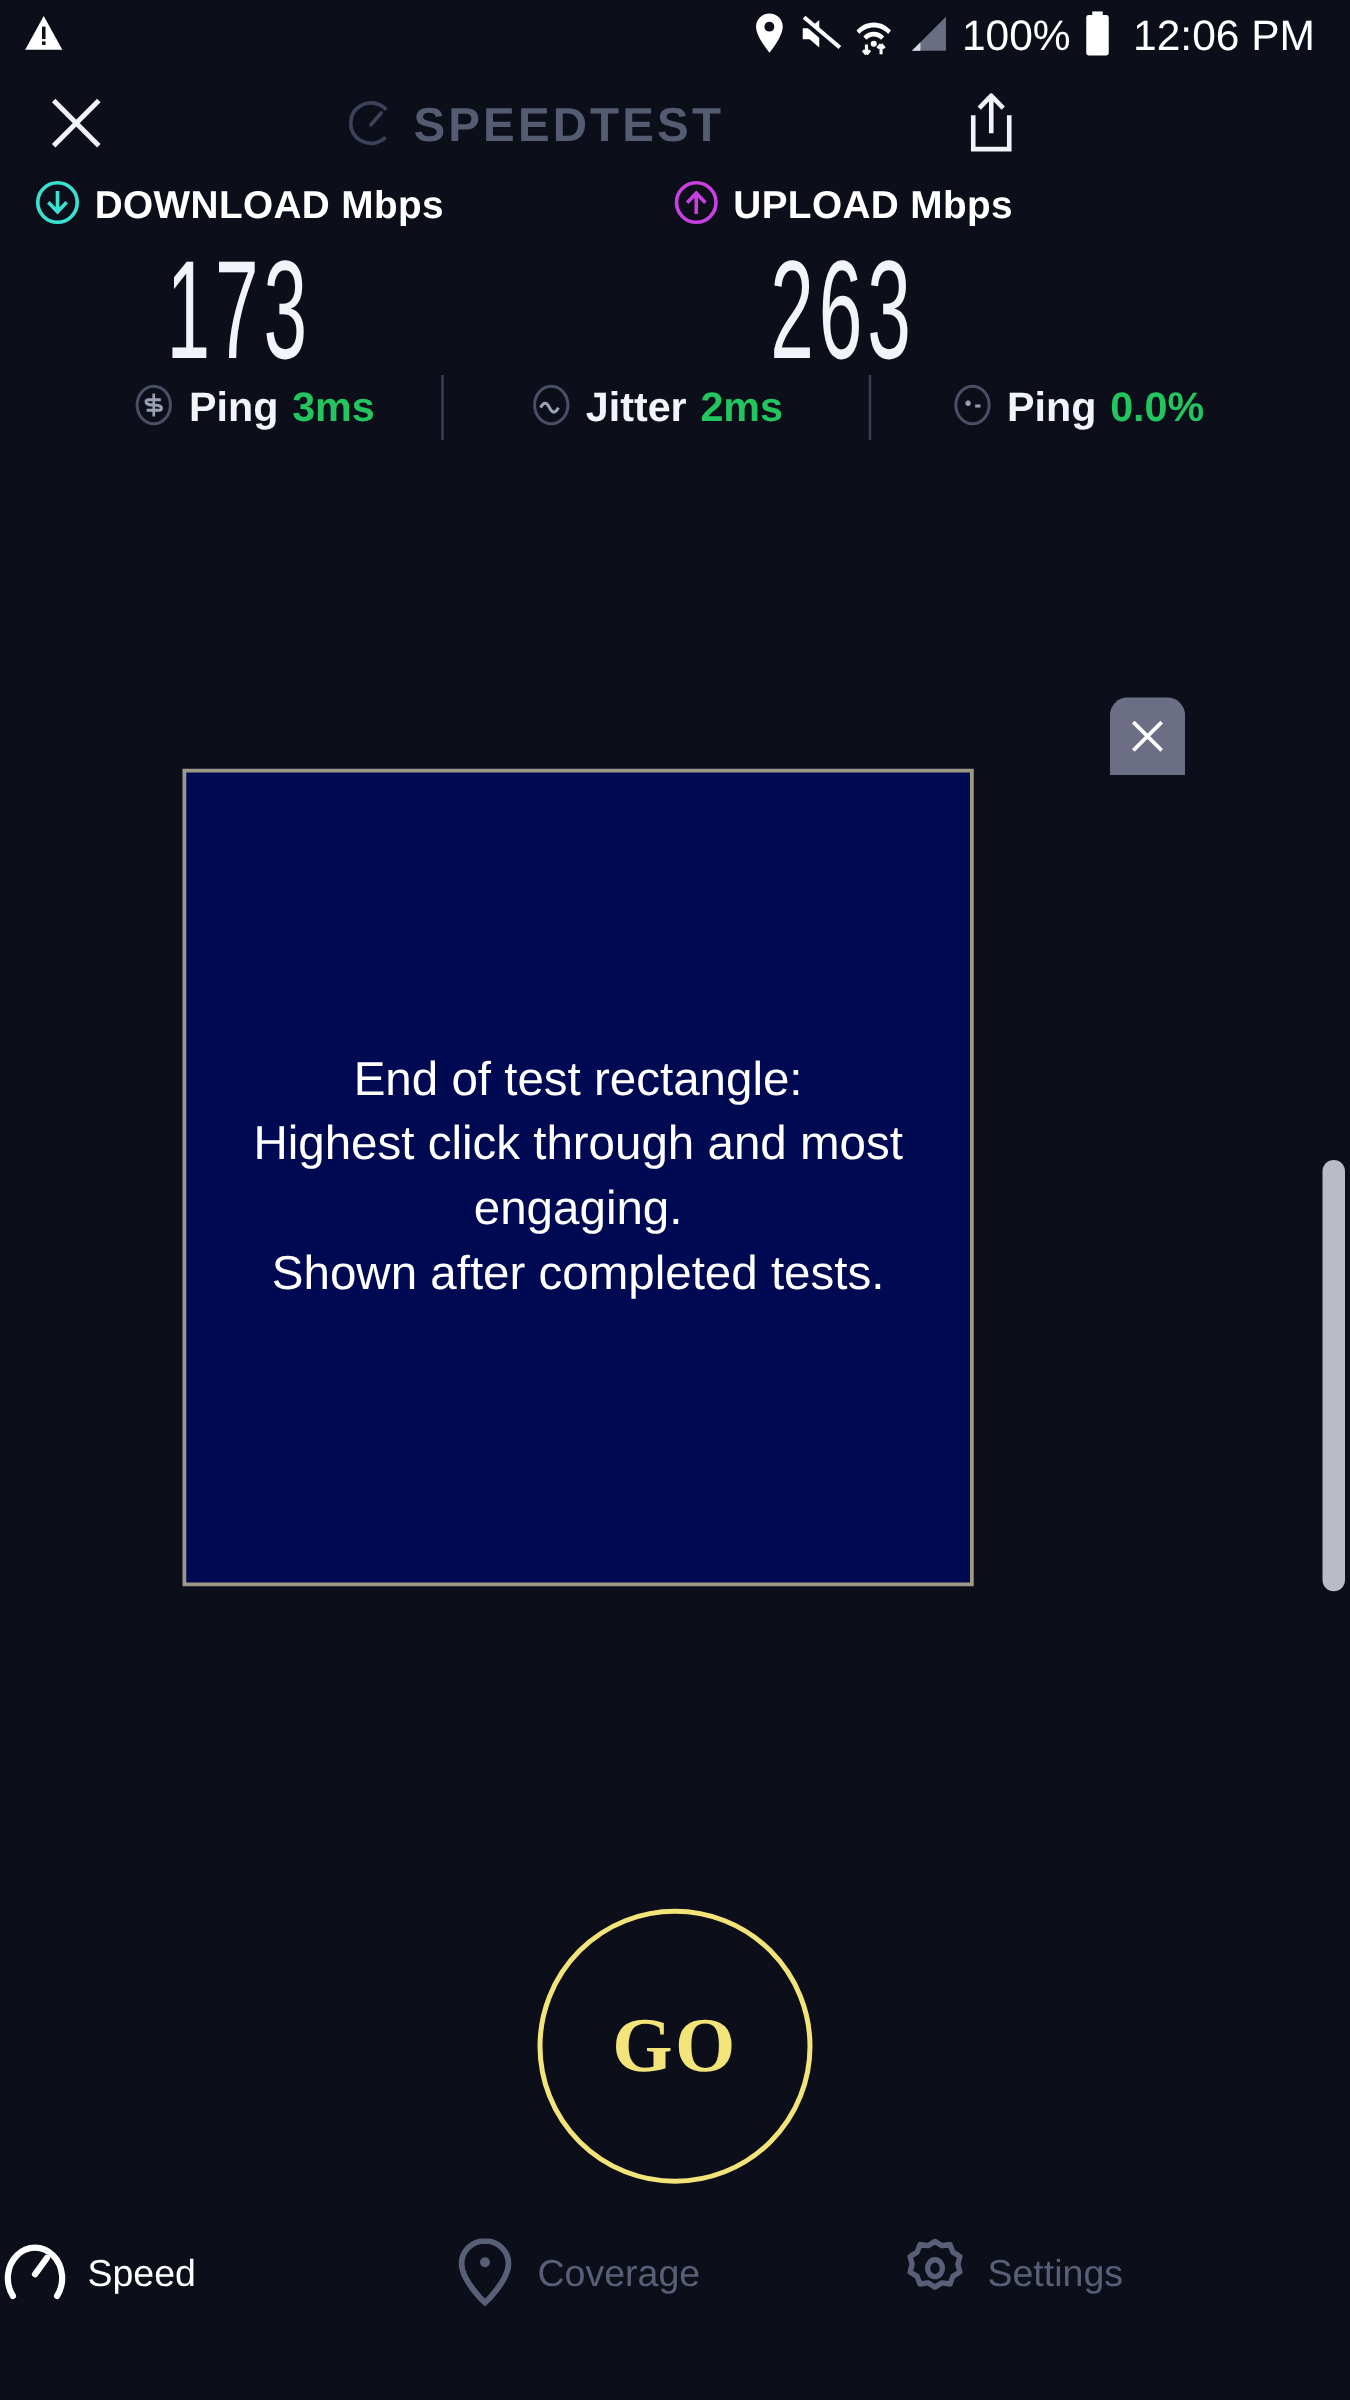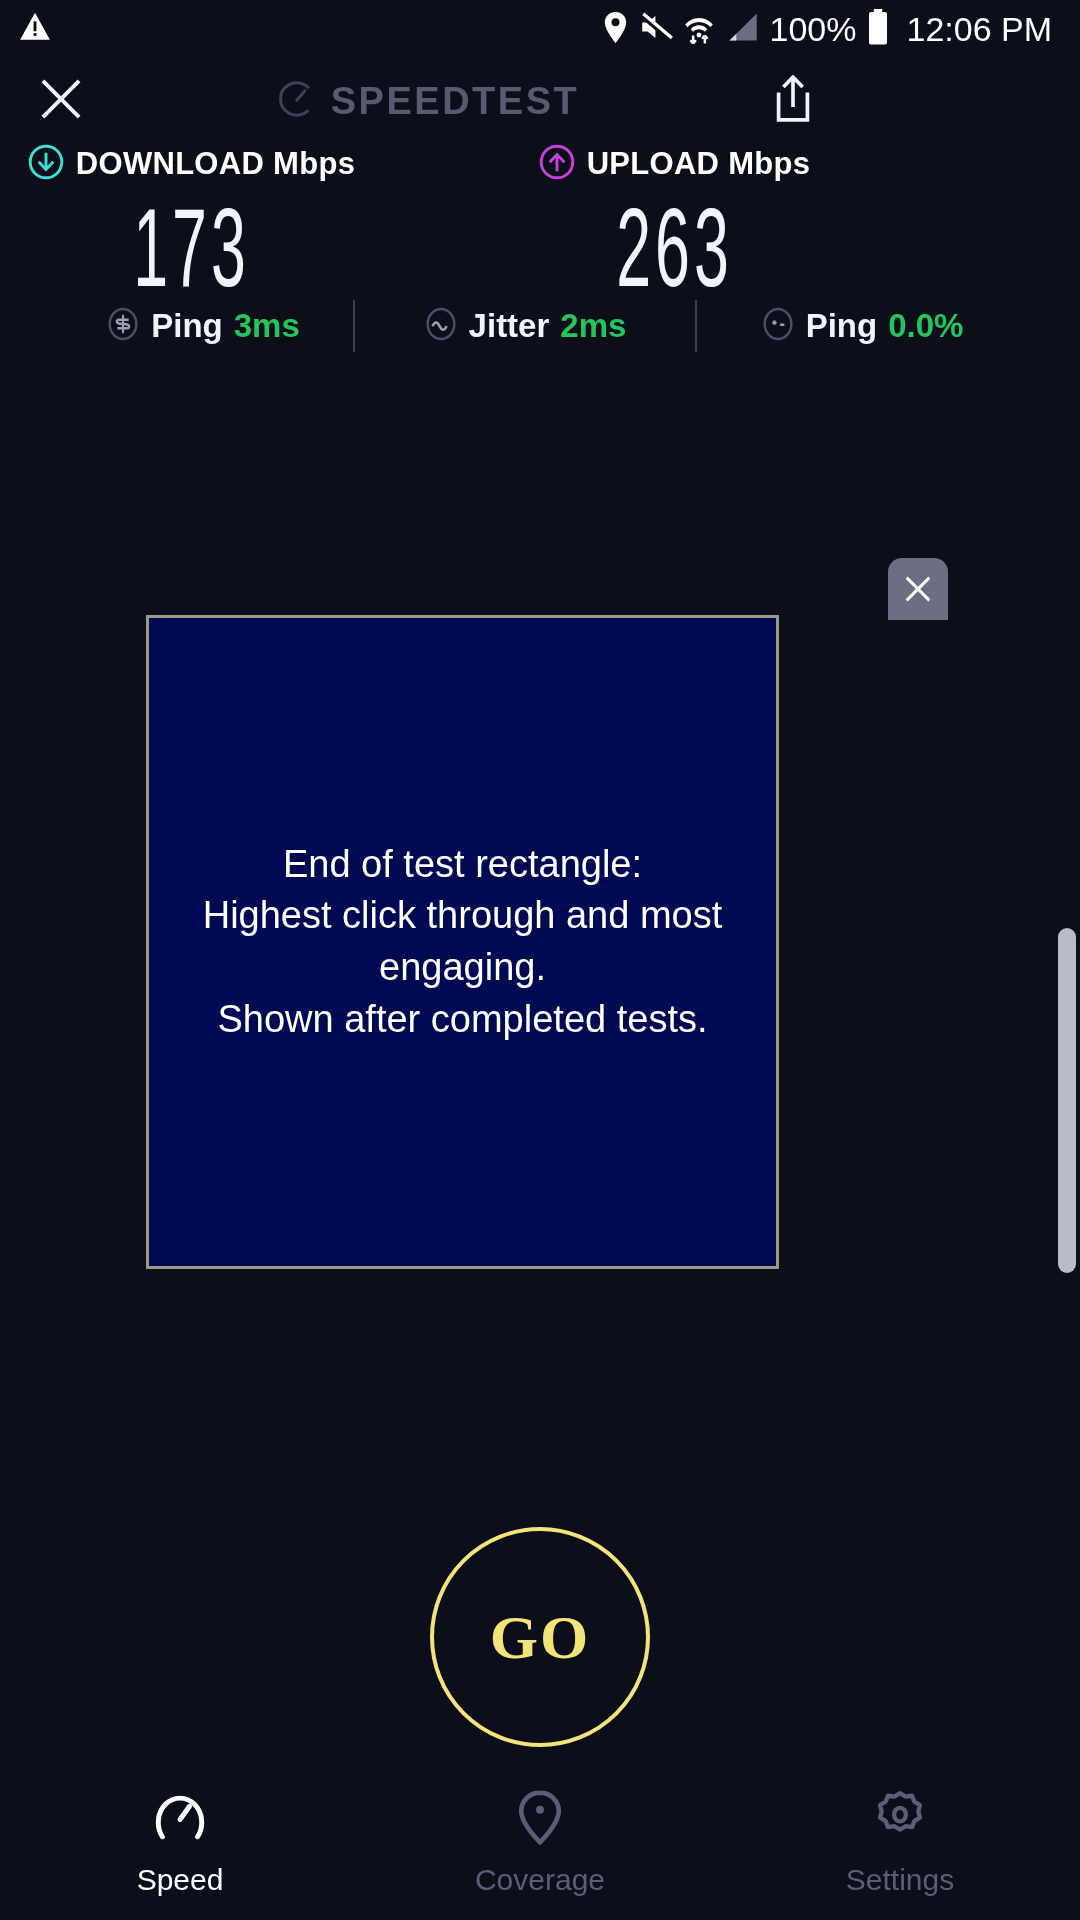--- a/index.html
+++ b/index.html
@@ -151,21 +151,21 @@
 
   
   .navbar {
     position:absolute; left:0; bottom:0;
     width:1080px; height:135px;
     display:flex; align-items:flex-start;
     background:#0c0e1a;
     padding-top:4px;
   }
   .nav-item {
-    flex:1; display:flex; flex-direction:column;
+    flex:1; display:flex; flex-direction:row;
     align-items:center; gap:14px; cursor:pointer;
   }
   .nav-label {
     font-size:30px;
     font-family:"Liberation Sans", sans-serif;
   }
   .nav-item.active .nav-label { color:#ffffff; }
   .nav-item .nav-label { color:#5a5f78; }
 </style>
 </head>

